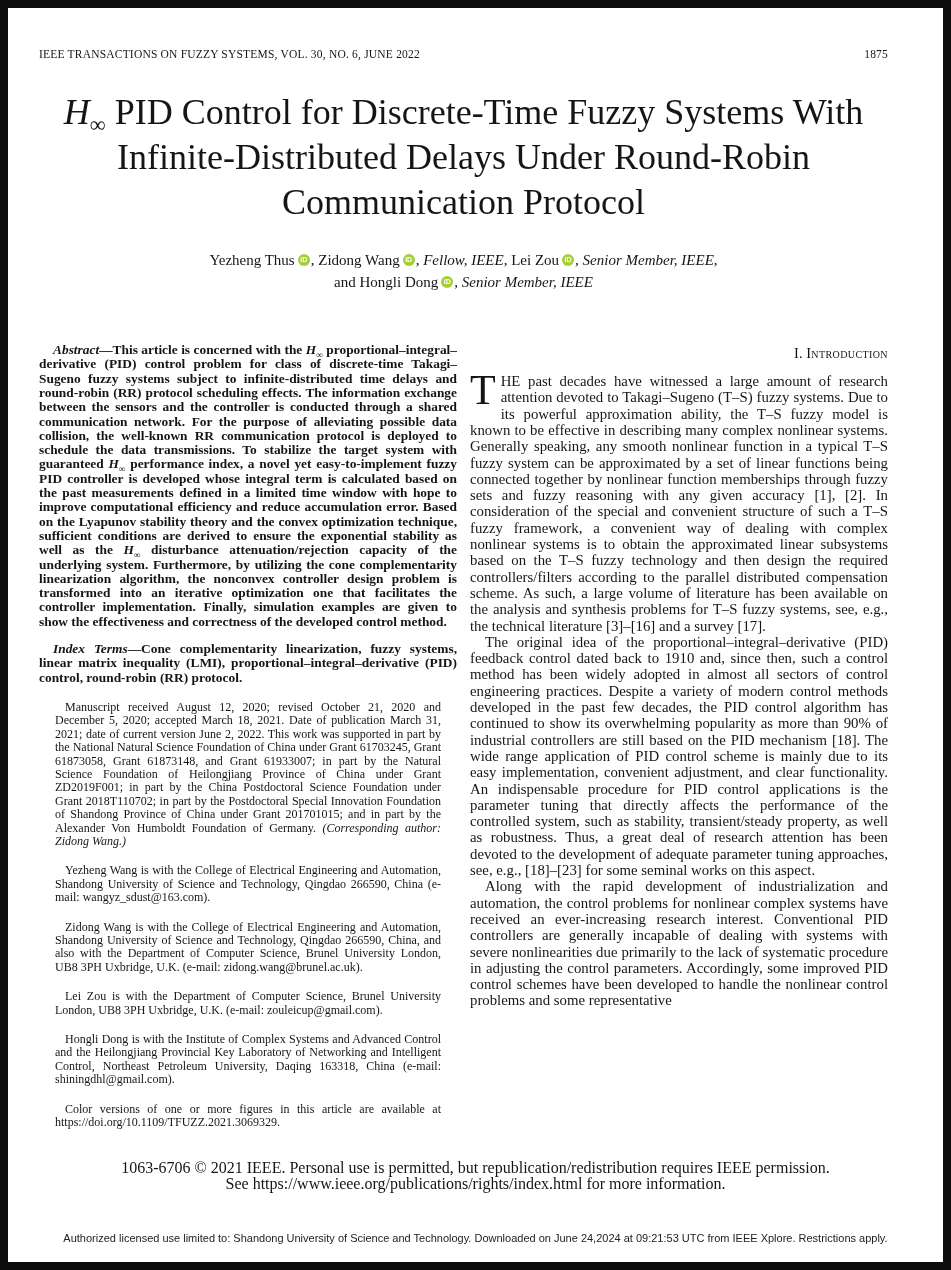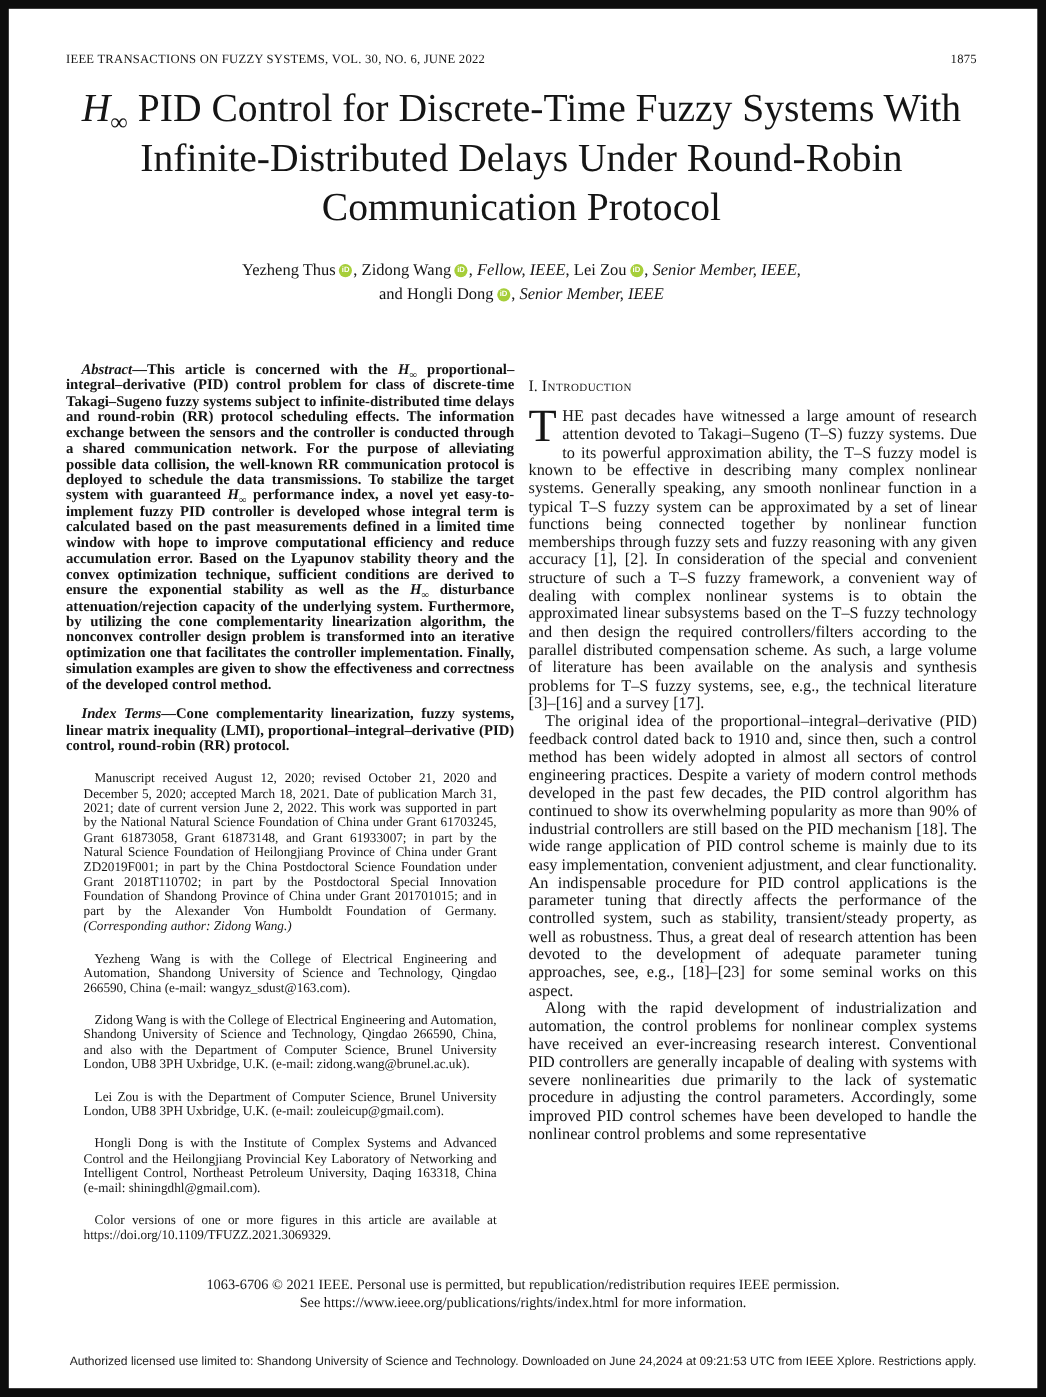--- a/index.html
+++ b/index.html
@@ -9,31 +9,31 @@
     position:relative;
     font-family:"Liberation Serif", serif;
   }
   .page {
     position:absolute; left:8px; top:8px;
     width:935px; height:1254px;
     background:#ffffff;
     color:#151515;
     overflow:hidden;
   }
-  .content { padding:40px 55px 0 52px; }
+  .content { padding:40px 55px 0 31px; }
 
   
   .runhead {
     display:flex; justify-content:space-between;
     font-size:11.5px; letter-spacing:0.2px;
   }
 
   
   .title {
-    margin-top:16px;
+    margin-top:30px;
     text-align:center;
     font-size:36px; line-height:45px;
     font-weight:400;
   }
   .title .math-h { font-style:italic; }
   .title sub { font-size:62%; line-height:0; }
 
   
   .authors {
     margin-top:9px;
@@ -75,41 +75,41 @@
 
   .footnotes {
     margin-top:16px;
     font-size:12px; line-height:13.4px;
   }
   .footnotes p { margin:16px; text-indent:10px; }
   .footnotes .ital { font-style:italic; }
 
   
   .intro-heading {
-    text-align:left;
+    text-align:right;
     font-size:14.5px;
-    margin:14px 0 11px 0;
+    margin:2px 0 11px 0;
   }
   .smallcaps { font-variant:small-caps; letter-spacing:0.4px; }
   .body-p {
     margin:0;
     font-size:14.8px; line-height:16.3px;
   }
   .body-p.indent { text-indent:15px; }
   .dropcap {
     float:left;
     font-size:42px; line-height:31px;
     padding:2px 5px 0 0;
   }
 
   
   .footer {
     position:absolute; left:0; right:0; top:1152px;
     text-align:center;
-    font-size:13px; line-height:16px;
+    font-size:16px; line-height:16px;
   }
   .license {
     position:absolute; left:0; right:0; top:1224px;
     text-align:center;
     font-family:"Liberation Sans", sans-serif;
     font-size:11px;
     color:#222;
   }
 </style>
 </head>

